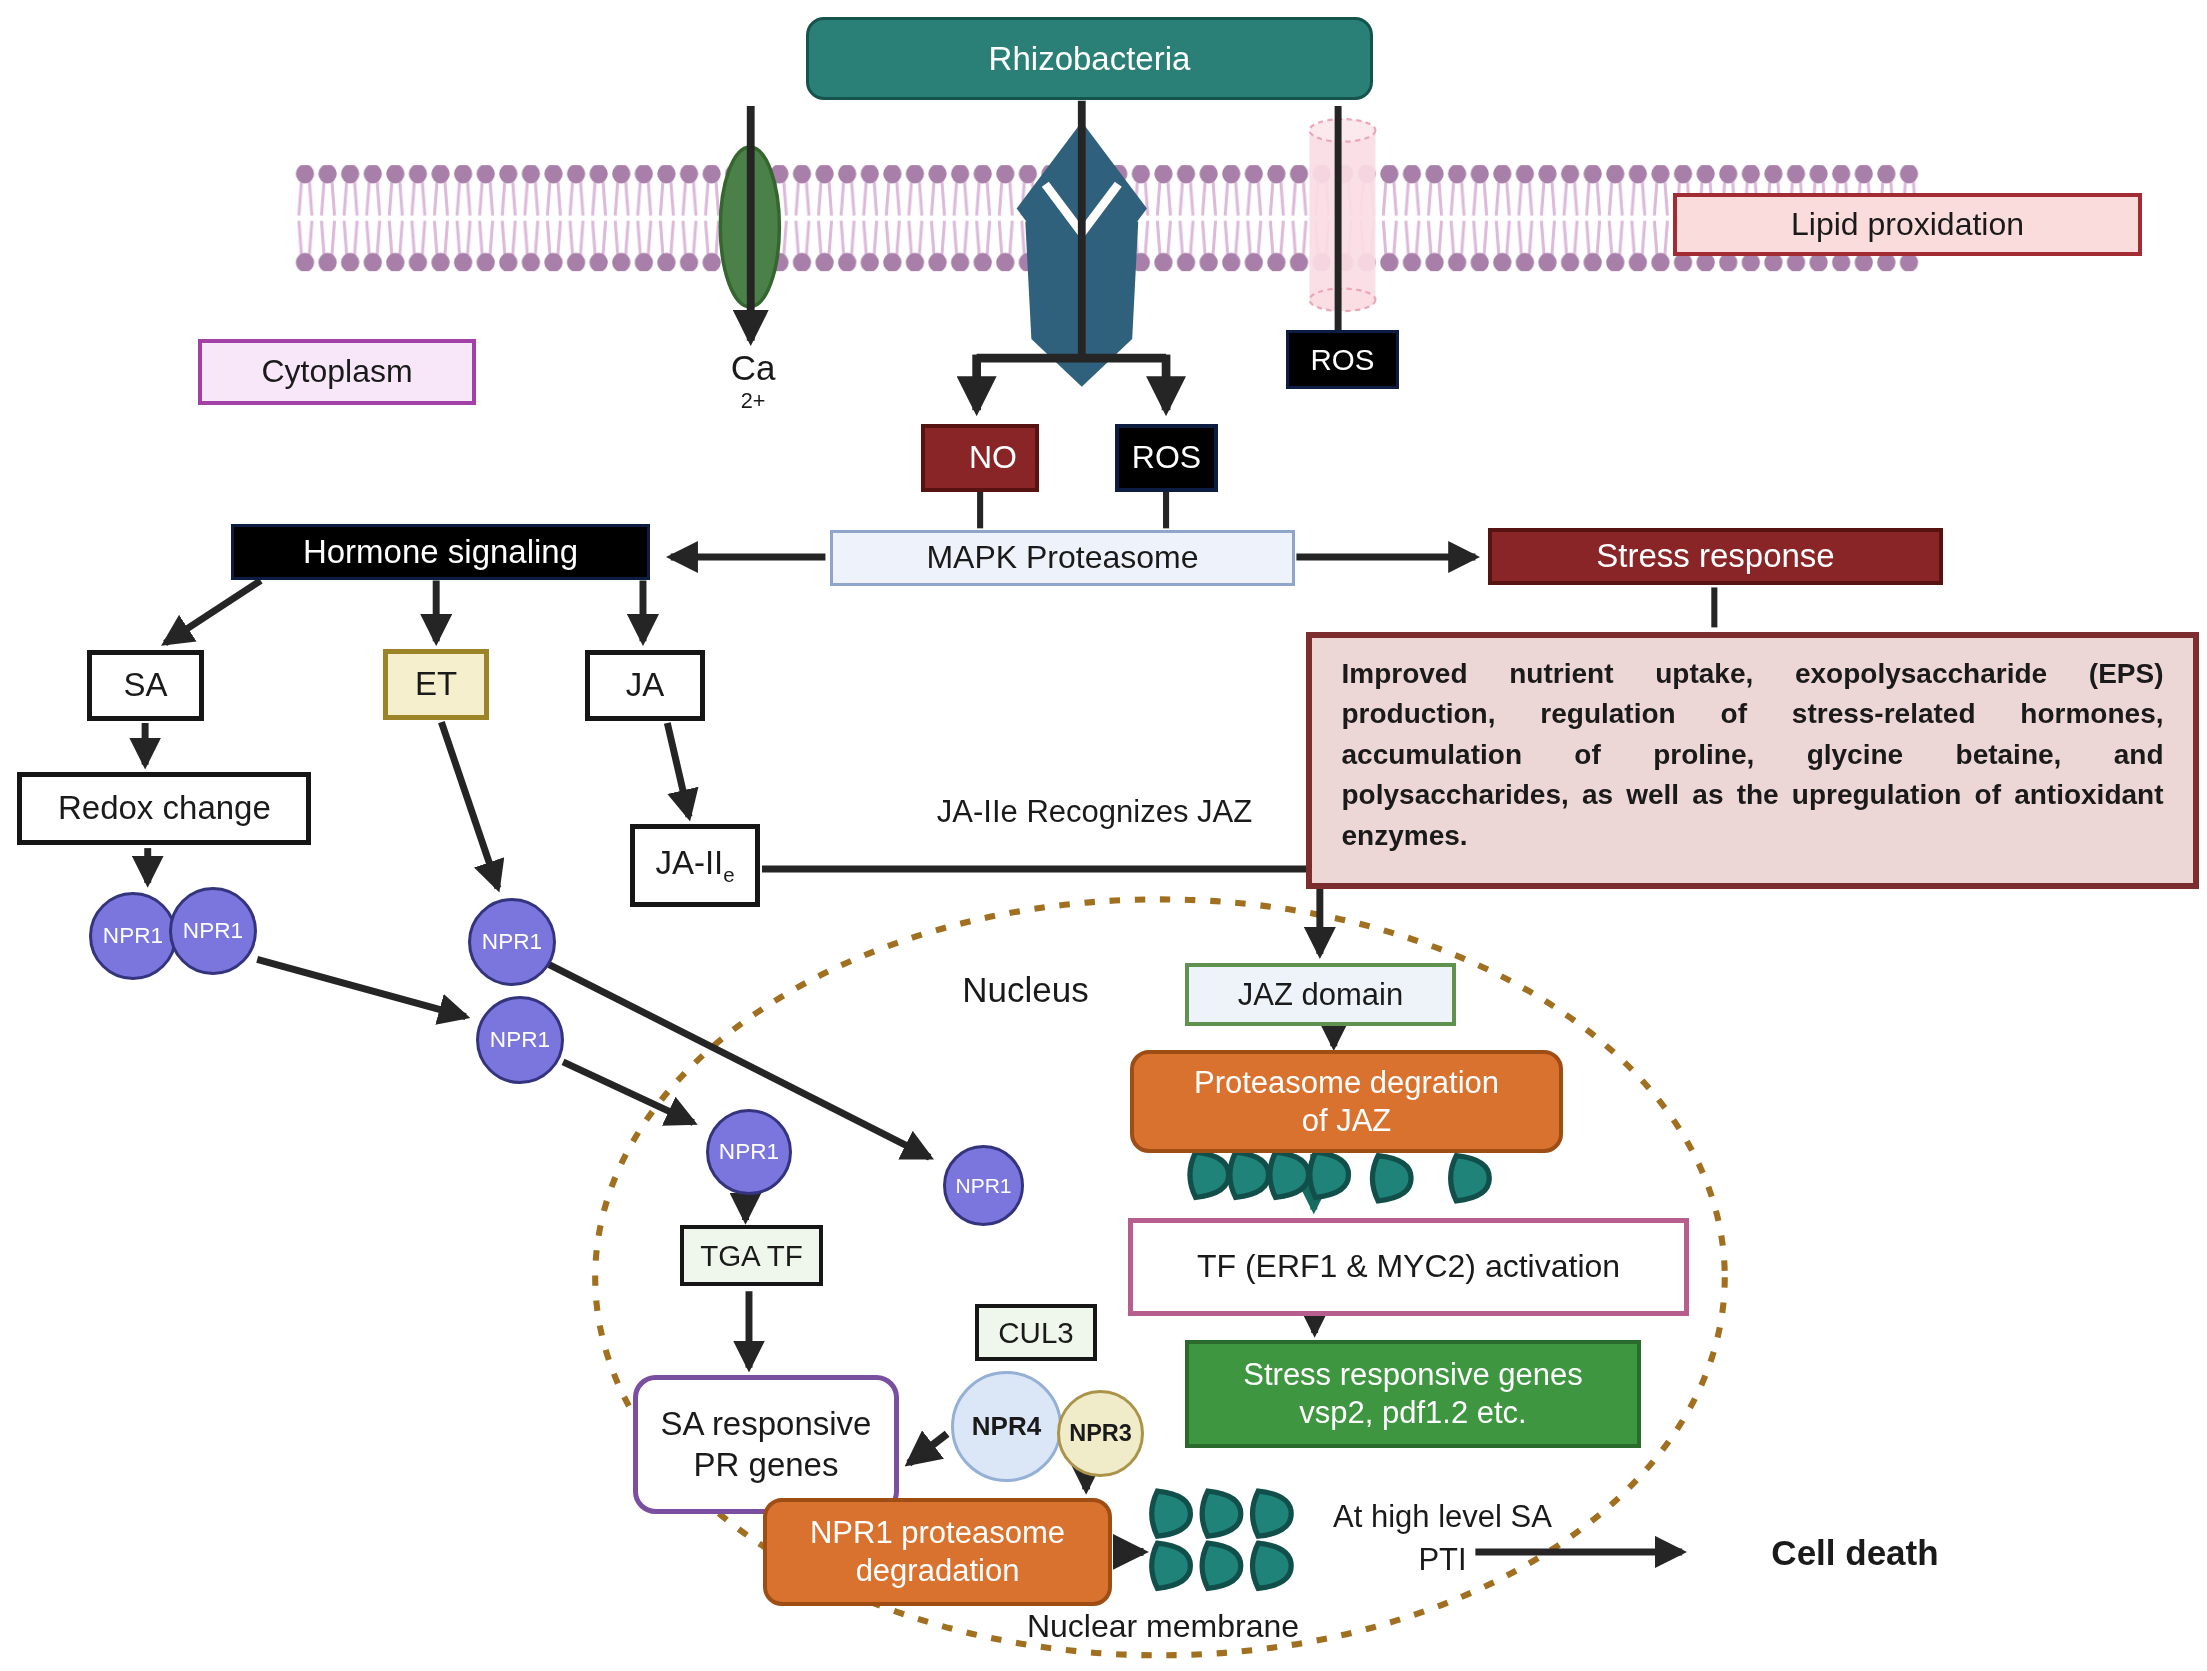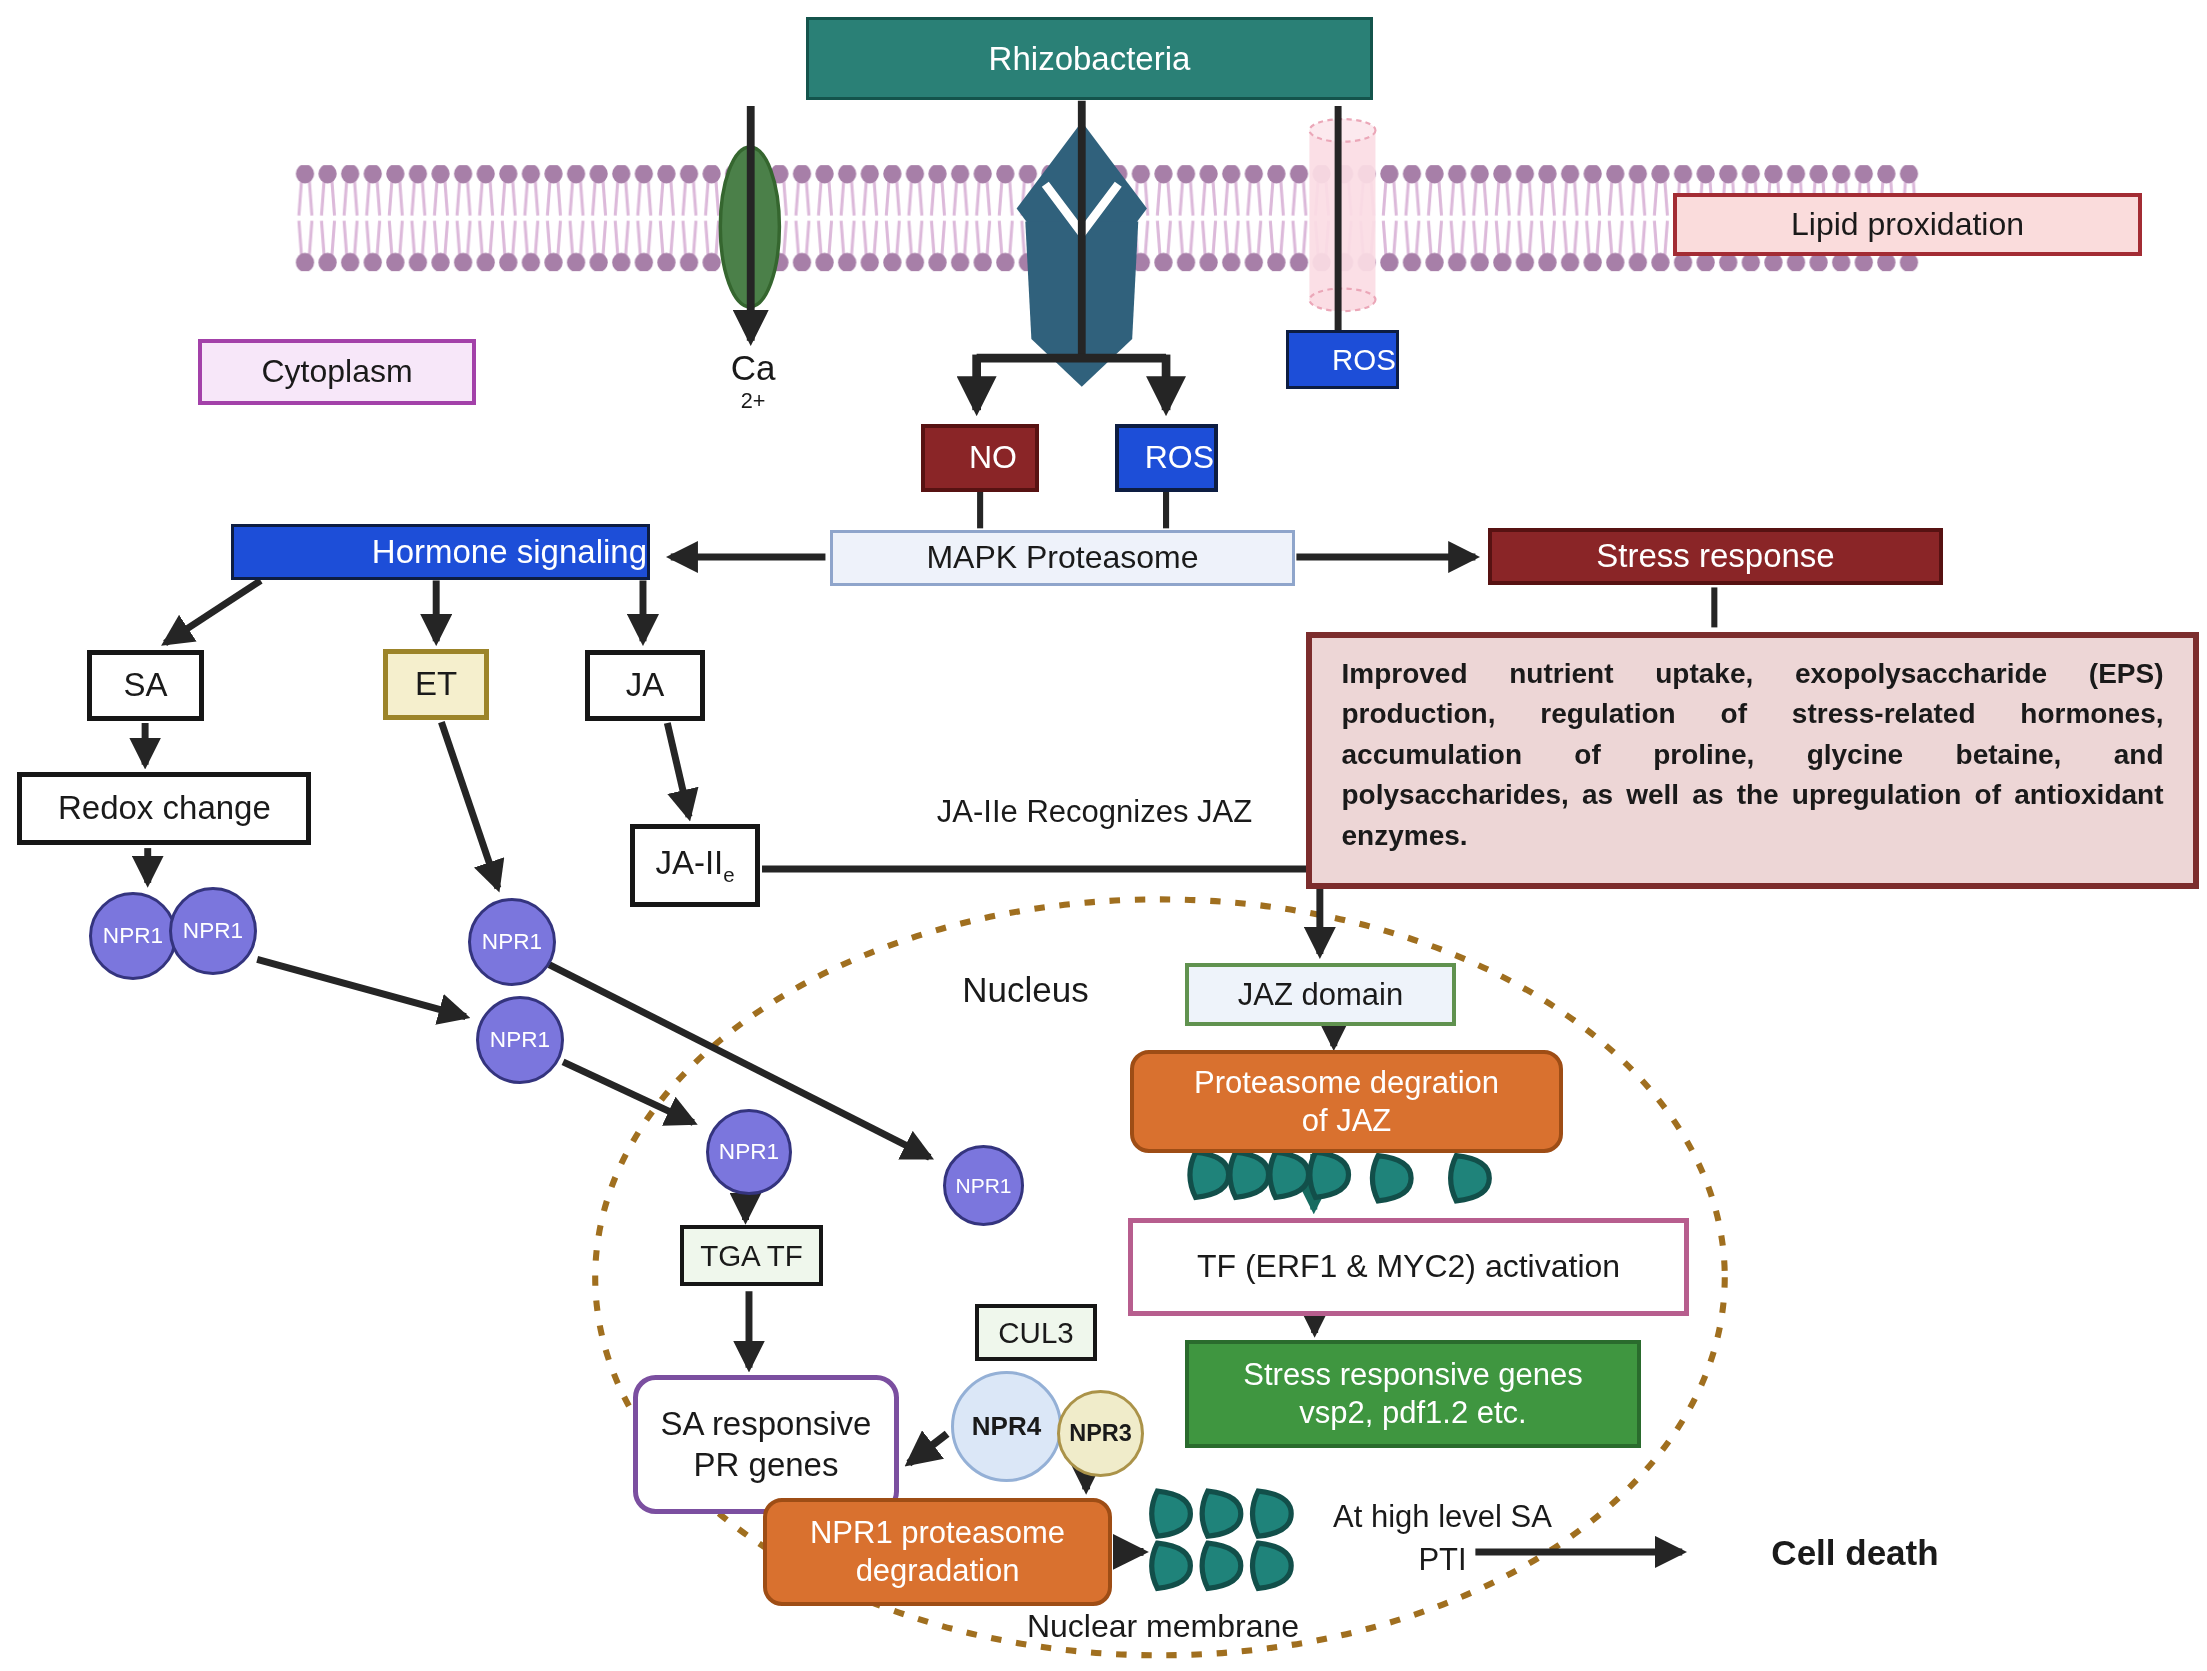--- a/index.html
+++ b/index.html
@@ -2,21 +2,21 @@
 <html style="font-size:14px"><head>
 <meta charset="utf-8">
 <style>
   html,body{margin:0;padding:0;background:#ffffff;}
   #stage{position:relative;width:2207px;height:1671px;background:#ffffff;overflow:hidden;
          font-family:"Liberation Sans", sans-serif;color:#1a1a1a;}
   #diagram-svg{position:absolute;left:0;top:0;width:2207px;height:1671px;}
   .box{position:absolute;display:flex;align-items:center;justify-content:center;
        text-align:center;box-sizing:border-box;line-height:1.22;}
   .teal   {background:#2a8076;border:3.5px solid #14544c;color:#fff;font-size:33px;}
-  .navy   {background:#1d4ed8;border:3.5px solid #0d1d42;color:#fff;justify-content:flex-end;}
+  .navy   {background:#000000;border:3.5px solid #0d1d42;color:#fff;}
   .darkred{background:#8a2527;border:4.3px solid #571212;color:#fff;}
   .mapk   {background:#eef2fa;border:3.5px solid #8fa5cb;font-size:32px;}
   .pill   {background:#d9eef5;border:4.3px solid #2d6e85;border-radius:33px;font-size:32px;}
   .pinklabel{background:#fadcdc;border:4.3px solid #a32c34;font-size:32px;}
   .lavender{background:#f7e7f9;border:4.3px solid #a341a9;font-size:32px;}
   .plainbox{background:#ffffff;border:5.2px solid #161616;font-size:33px;}
   .etbox  {background:#f5efcd;border:5.2px solid #9c8429;font-size:33px;}
   .detail {background:#edd6d6;border:6px solid #7c2d2d;font-size:28px;font-weight:bold;
            text-align:justify;line-height:1.45;display:block;padding:15.6px 29.5px;}
   .jazdom {background:#eef3fa;border:4.3px solid #60924f;font-size:31px;}
@@ -118,21 +118,21 @@
     <g>
       <use href="#grain" x="1324" y="1716"></use>
         <use href="#grain" x="1382" y="1716"></use>
         <use href="#grain" x="1440" y="1716"></use>
       <use href="#grain" x="1324" y="1776"></use>
         <use href="#grain" x="1382" y="1776"></use>
         <use href="#grain" x="1440" y="1776"></use>
     </g>
   </svg>
 
-  <div class="box teal" style="left:806px;top:17.4px;width:567px;height:83px;">
+  <div class="box teal" style="left:806px;top:17.4px;width:567px;height:83px;border-radius:18px;">
       <span>Rhizobacteria</span>
     </div>
 
 
   <div class="box pinklabel" style="left:1673px;top:193px;width:469px;height:63px;">
       <span>Lipid proxidation</span>
     </div>
 
   <div class="box lavender" style="left:198px;top:339px;width:278px;height:66px;">
       <span>Cytoplasm</span>

